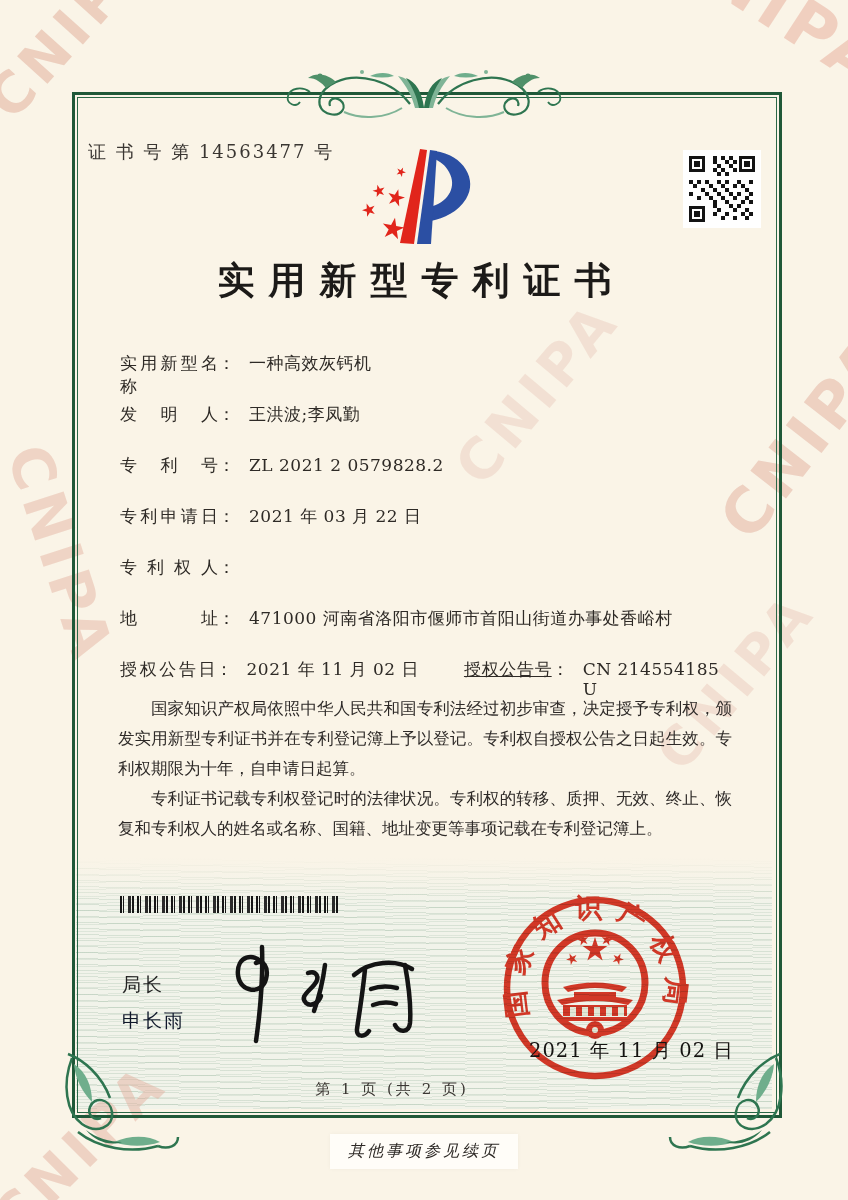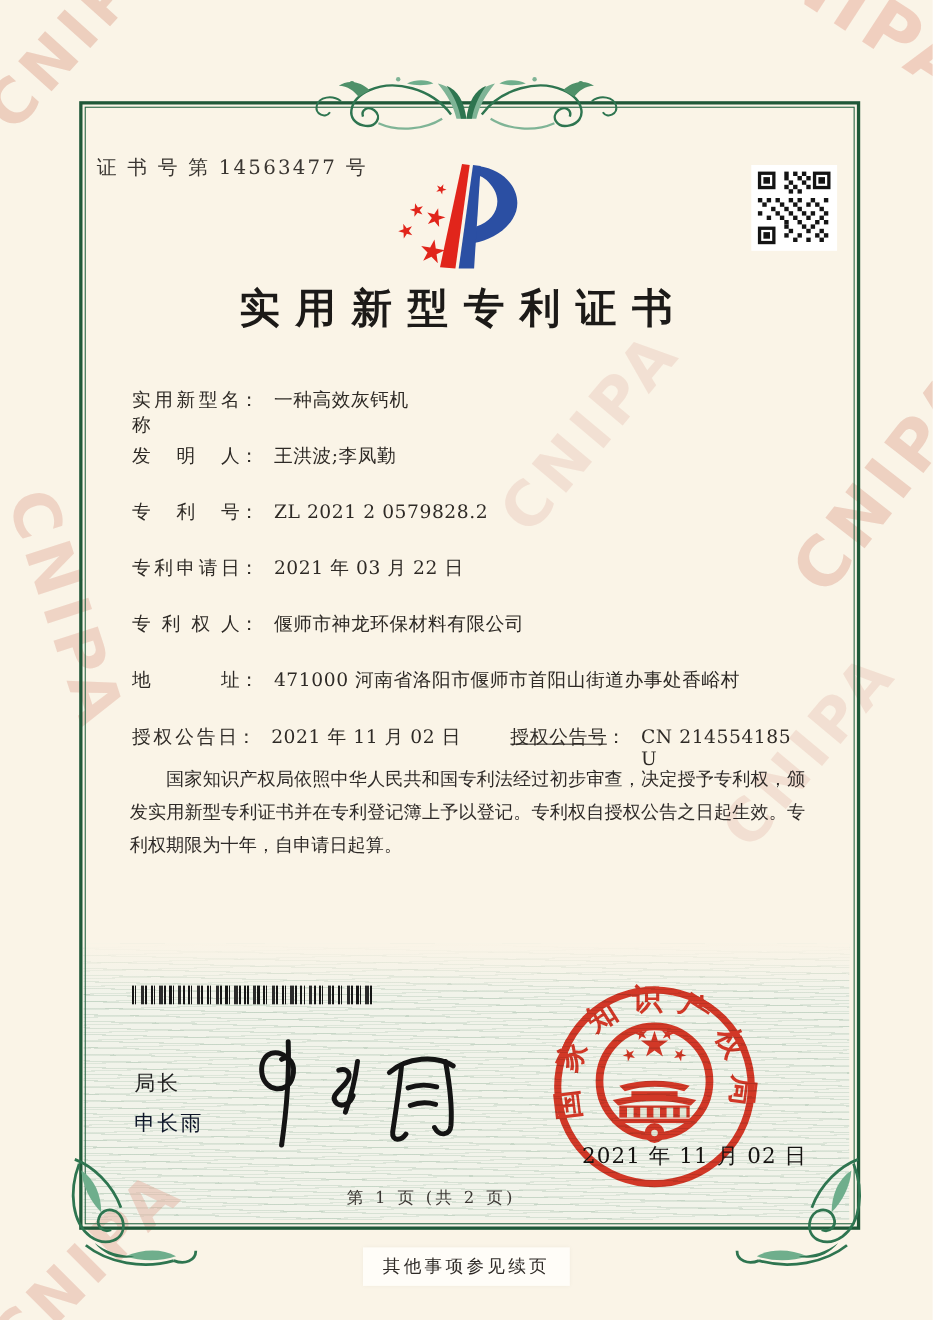--- a/index.html
+++ b/index.html
@@ -86,21 +86,21 @@
     font-family:"DejaVu Sans","Liberation Sans",sans-serif;color:#0f172a;letter-spacing:2px;}
   .signature{position:absolute;left:212px;top:935px;z-index:4;}
   
   .seal{position:absolute;left:500px;top:893px;z-index:3;mix-blend-mode:multiply;opacity:.95;}
   .seal-date{position:absolute;left:529px;top:1037px;z-index:5;font-size:19.5px;color:#151311;letter-spacing:1px;}
   
   .page-num{position:absolute;left:0;top:1080px;width:784px;text-align:center;z-index:2;
     font-size:15px;letter-spacing:3px;color:#3a3632;}
   .cont-note{position:absolute;left:50%;top:1134px;transform:translateX(-50%);z-index:2;
     background:#fffdf8;padding:7px 18px;font-size:16px;letter-spacing:3px;color:#2e2a26;
-    box-shadow:0 0 4px rgba(0,0,0,0.04);}
+    box-shadow:0 0 4px rgba(0,0,0,0.04);font-style:italic;}
 </style>
 </head>
 <body>
 
 <div class="page">
 
   <div class="wm wm1">CNIPA</div>
   <div class="wm wm2">CNIPA</div>
   <div class="wm wm3">CNIPA</div>
   <div class="wm wm4">CNIPA</div>
@@ -202,39 +202,39 @@
       <span class="f-value">ZL 2021 2 0579828.2</span>
     </div>
     <div class="field-row">
       <span class="f-label">专利申请日</span>
         <span class="f-colon">：</span>
       <span class="f-value">2021 年 03 月 22 日</span>
     </div>
     <div class="field-row">
       <span class="f-label">专利权人</span>
         <span class="f-colon">：</span>
-      <span class="f-value">偃师市神龙环保材料有限公司</span>
     </div>
     <div class="field-row">
       <span class="f-label">地址</span>
         <span class="f-colon">：</span>
       <span class="f-value">471000 河南省洛阳市偃师市首阳山街道办事处香峪村</span>
     </div>
     <div class="field-row">
       <span class="f-label">授权公告日</span>
         <span class="f-colon">：</span>
       <span class="f-value f-value1">2021 年 11 月 02 日</span>
       <span class="f-label2">授权公告号</span>
         <span class="f-colon">：</span>
       <span class="f-value">CN 214554185 U</span>
     </div>
   </div>
 
   <div class="body-text">
     <p>国家知识产权局依照中华人民共和国专利法经过初步审查，决定授予专利权，颁发实用新型专利证书并在专利登记簿上予以登记。专利权自授权公告之日起生效。专利权期限为十年，自申请日起算。</p>
+    <p>专利证书记载专利权登记时的法律状况。专利权的转移、质押、无效、终止、恢复和专利权人的姓名或名称、国籍、地址变更等事项记载在专利登记簿上。</p>
   </div>
 
   <div class="barcode"></div>
 
   <div class="director-title">局长</div>
   <div class="director-name">申长雨</div>
 
   <svg class="signature" width="240" height="115" viewBox="0 0 240 115">
     <g fill="none" stroke="#141414" stroke-width="4.5" stroke-linecap="round" stroke-linejoin="round">
       <path d="M52,30 C42,16 24,21 26,40 C28,58 50,60 54,44 C57,32 51,24 44,28"></path>

